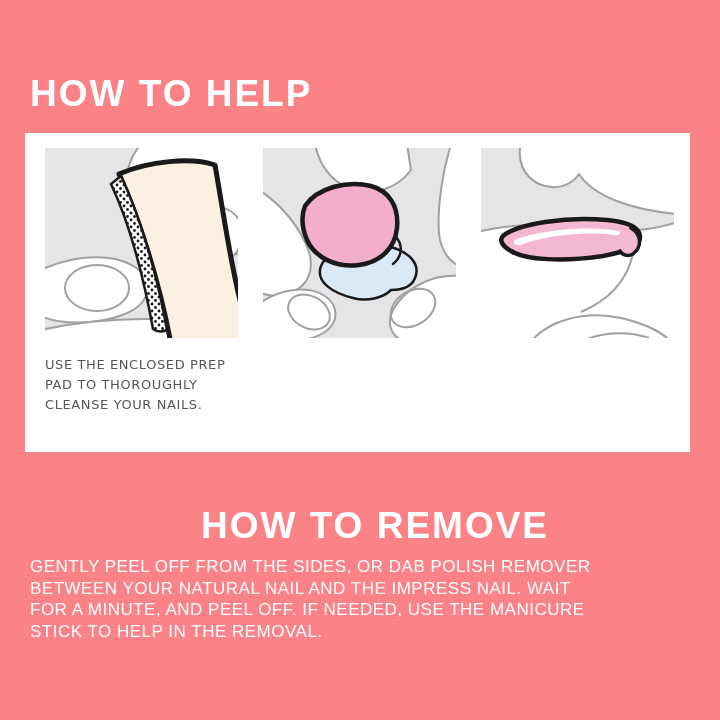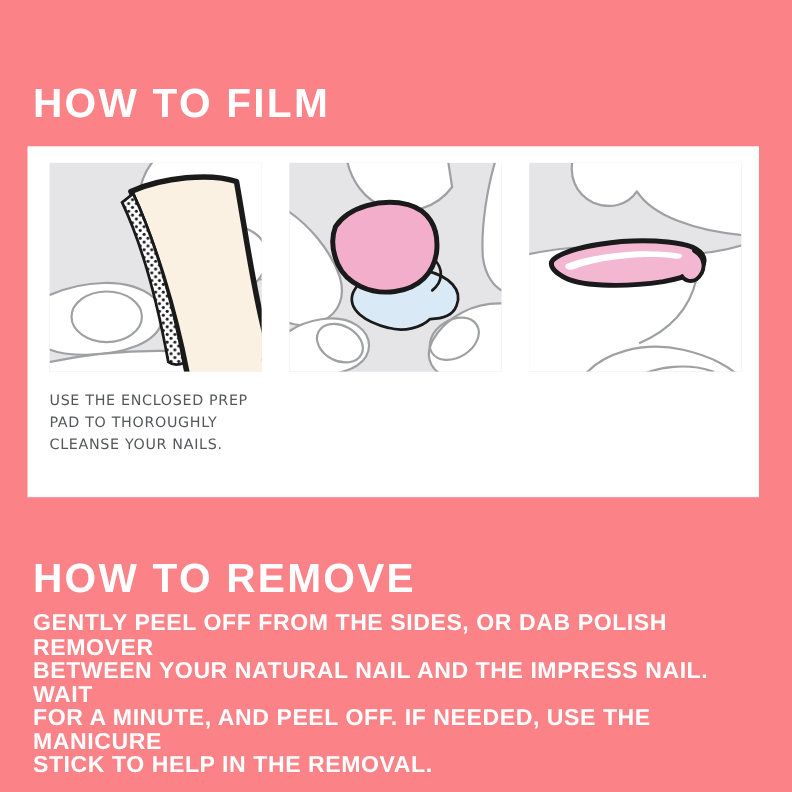--- a/index.html
+++ b/index.html
@@ -15,21 +15,21 @@
   }
 
   .section-title {
     color: var(--title-color, #FFFFFF);
     font-weight: 700;
     font-size: 37px;
     line-height: 1;
     letter-spacing: 2px;
   }
   .title-apply { padding: 75px 0 0 30px; }
-  .title-remove { padding: 55px 0 0 30px; }
+  .title-remove { padding: 55px 0 0 30px; text-align: center; }
 
   .card {
     background: var(--card-color, #FFFFFF);
     width: 665px;
     height: 319px;
     margin: 21px 16px 0 25px;
     padding: 15px 0 0 20px;
   }
   .steps { display: flex; gap: 25px; }
   .step { flex: 0 0 193px; width: 193px; }
@@ -48,33 +48,33 @@
     font-size: 13px;
     line-height: 20px;
     letter-spacing: 0.6px;
     color: var(--caption-color, #54565A);
     white-space: pre-line;
   }
 
   .remove-body {
     margin: 12px 30px 0 30px;
     color: var(--title-color, #FFFFFF);
-    font-weight: 700;
-    font-size: 21px;
+    font-weight: 400;
+    font-size: 17px;
     line-height: 21.5px;
     letter-spacing: 0.5px;
     white-space: pre-line;
   }
 </style>
 </head>
 <body>
 
 <div class="page">
 
-  <h1 class="section-title title-apply">HOW TO FILM</h1>
+  <h1 class="section-title title-apply">HOW TO HELP</h1>
 
   <div class="card">
     <div class="steps">
 
       <figure class="step">
         <div class="panel">
           <svg viewBox="0 0 193 190">
             <defs>
               <pattern id="dotsA" width="7" height="7" patternUnits="userSpaceOnUse">
                 <rect width="7" height="7" fill="#ffffff"></rect>

